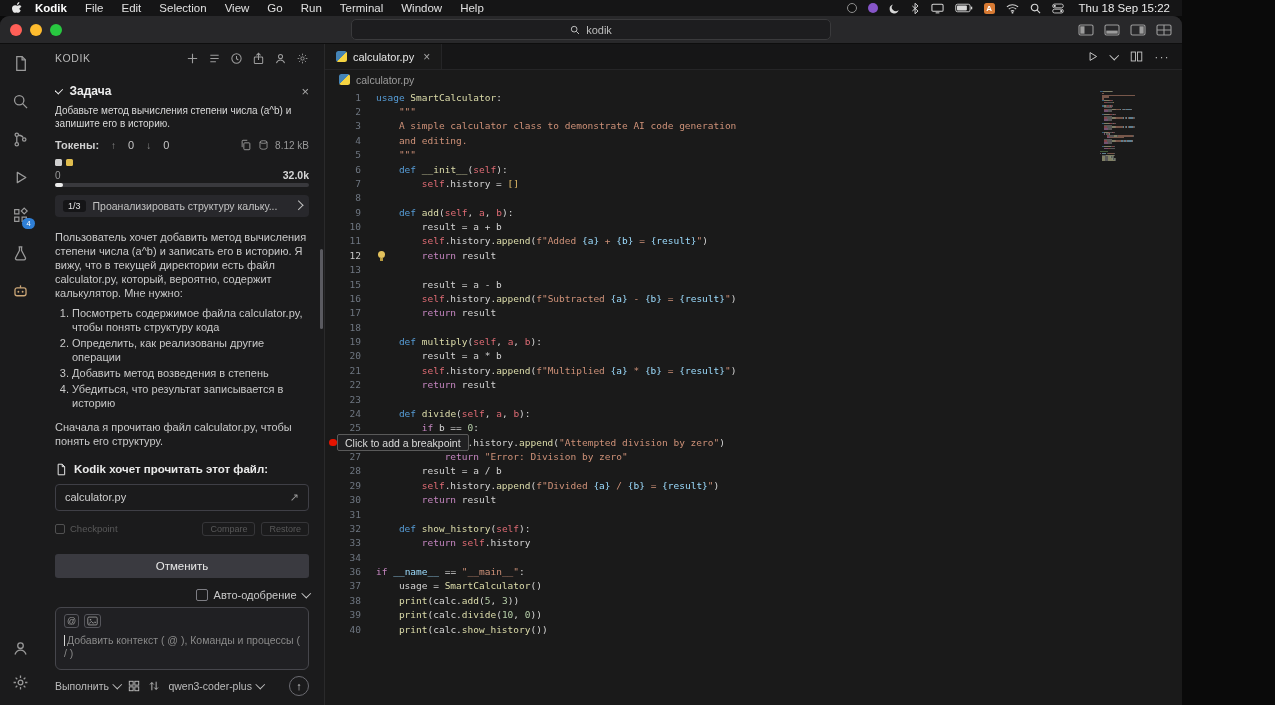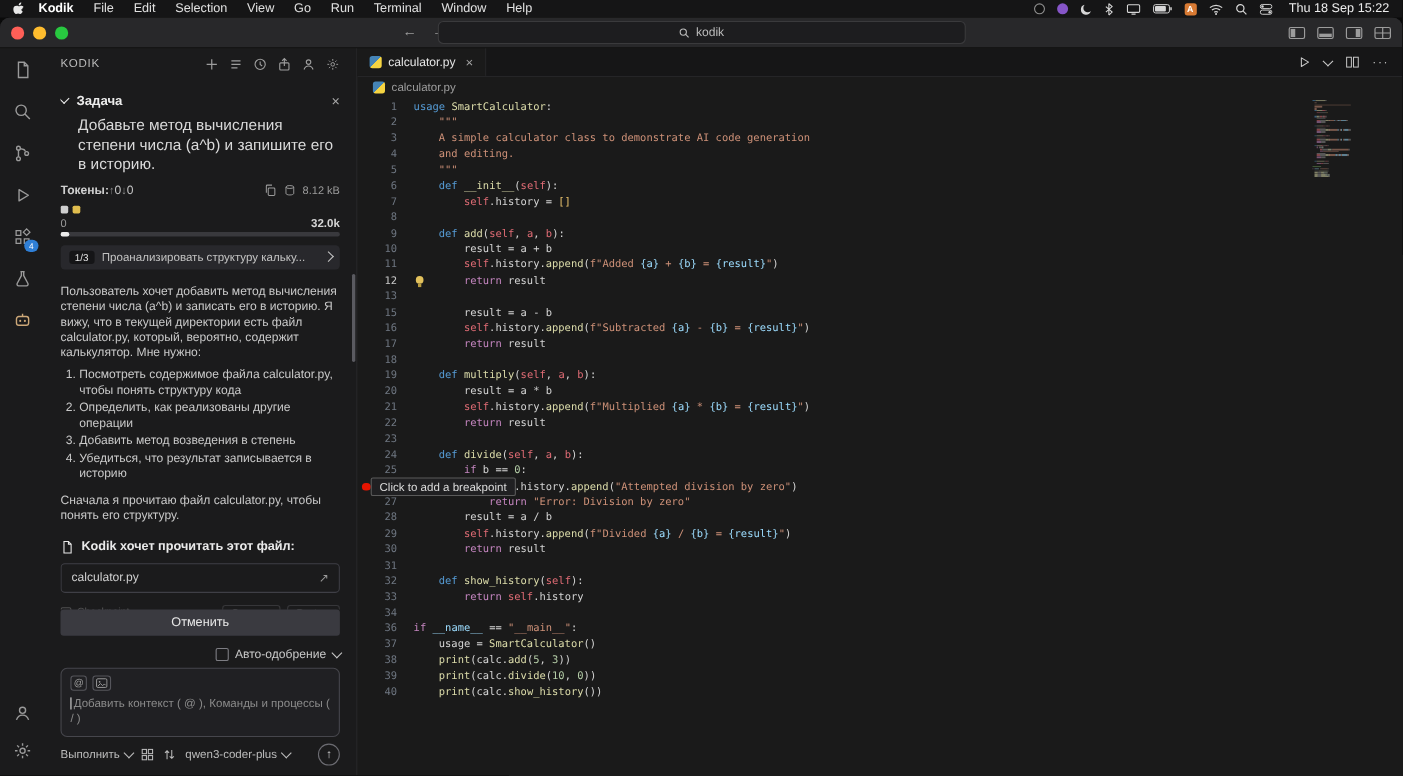--- a/index.html
+++ b/index.html
@@ -1,17 +1,17 @@
 <!DOCTYPE html>
 <html><head>
 <meta charset="utf-8">
 <style>
   html,body{margin:0;padding:0;background:#0a0a0a;width:1275px;height:705px;overflow:hidden;
     font-family:"Liberation Sans",sans-serif;-webkit-font-smoothing:antialiased;}
-  .screen{position:relative;width:1275px;height:705px;}
+  .screen{position:relative;width:1182px;height:705px;}
 
   
   .menubar{height:16px;background:#151516;display:flex;align-items:center;color:#e4e4e4;
     font-size:11.5px;padding:0 12px;gap:0;}
   .apple-wrap{display:flex;align-items:center;margin-right:4px;color:#e8e8e8;}
   .mb-items{display:flex;align-items:center;}
   .mb-item{padding:0 9px;white-space:nowrap;color:#e0e0e0;}
   .mb-item.bold{font-weight:bold;color:#fff;}
   .mb-status{margin-left:auto;display:flex;align-items:center;gap:11px;color:#d6d6d6;}
   .mb-rec{width:10px;height:10px;border-radius:50%;background:#111;border:1.5px solid #8f8f8f;box-sizing:border-box;}
@@ -54,22 +54,22 @@
   .brandicons{margin-left:auto;display:flex;gap:9px;color:#9d9d9d;align-items:center;}
   .side-scroll{flex:1 1 auto;overflow:hidden;display:flex;flex-direction:column;min-height:0;}
   .side-scroll > *{flex-shrink:0;}
 
   .taskheader{margin-top:12px;display:flex;align-items:center;gap:8px;color:#ececec;}
   .taskheader .title{font-weight:bold;font-size:12px;}
   .x-close{margin-left:auto;color:#a8a8a8;font-size:13px;line-height:1;}
   .chev{display:inline-block;width:5.5px;height:5.5px;border-right:1.3px solid currentColor;
     border-bottom:1.3px solid currentColor;transform:rotate(45deg);margin-top:-3px;}
   .chev.right{transform:rotate(-45deg);}
-  .desc{margin-top:7px;font-size:14px;color:#dadada;line-height:1.27;margin-left:16px;}
-  .tokensrow{margin-top:9px;display:flex;align-items:center;gap:0;font-size:11px;color:#c6c6c6;}
+  .desc{margin-top:7px;font-size:10px;color:#dadada;line-height:1.27;}
+  .tokensrow{margin-top:9px;display:flex;align-items:center;gap:12px;font-size:11px;color:#c6c6c6;}
   .tokensrow .lbl{font-weight:bold;color:#cfcfcf;}
   .tokensrow .arr{color:#8d8d8d;font-size:10px;}
   .tokensrow .right{margin-left:auto;display:flex;align-items:center;gap:6px;color:#9a9a9a;font-size:10px;}
   .legend{margin-top:8px;display:flex;gap:4px;}
   .sq{width:7px;height:7px;border-radius:1.5px;}
   .sq.w{background:#cfcfcf}.sq.y{background:#e0bd4e}
   .ctxrow{margin-top:3px;display:flex;justify-content:space-between;align-items:baseline;
     font-size:10px;color:#9a9a9a;}
   .ctxrow .max{color:#d6d6d6;font-size:10.5px;font-weight:bold;}
   .ctxbar{margin-top:2px;height:4px;background:#39393d;border-radius:2px;position:relative;}

